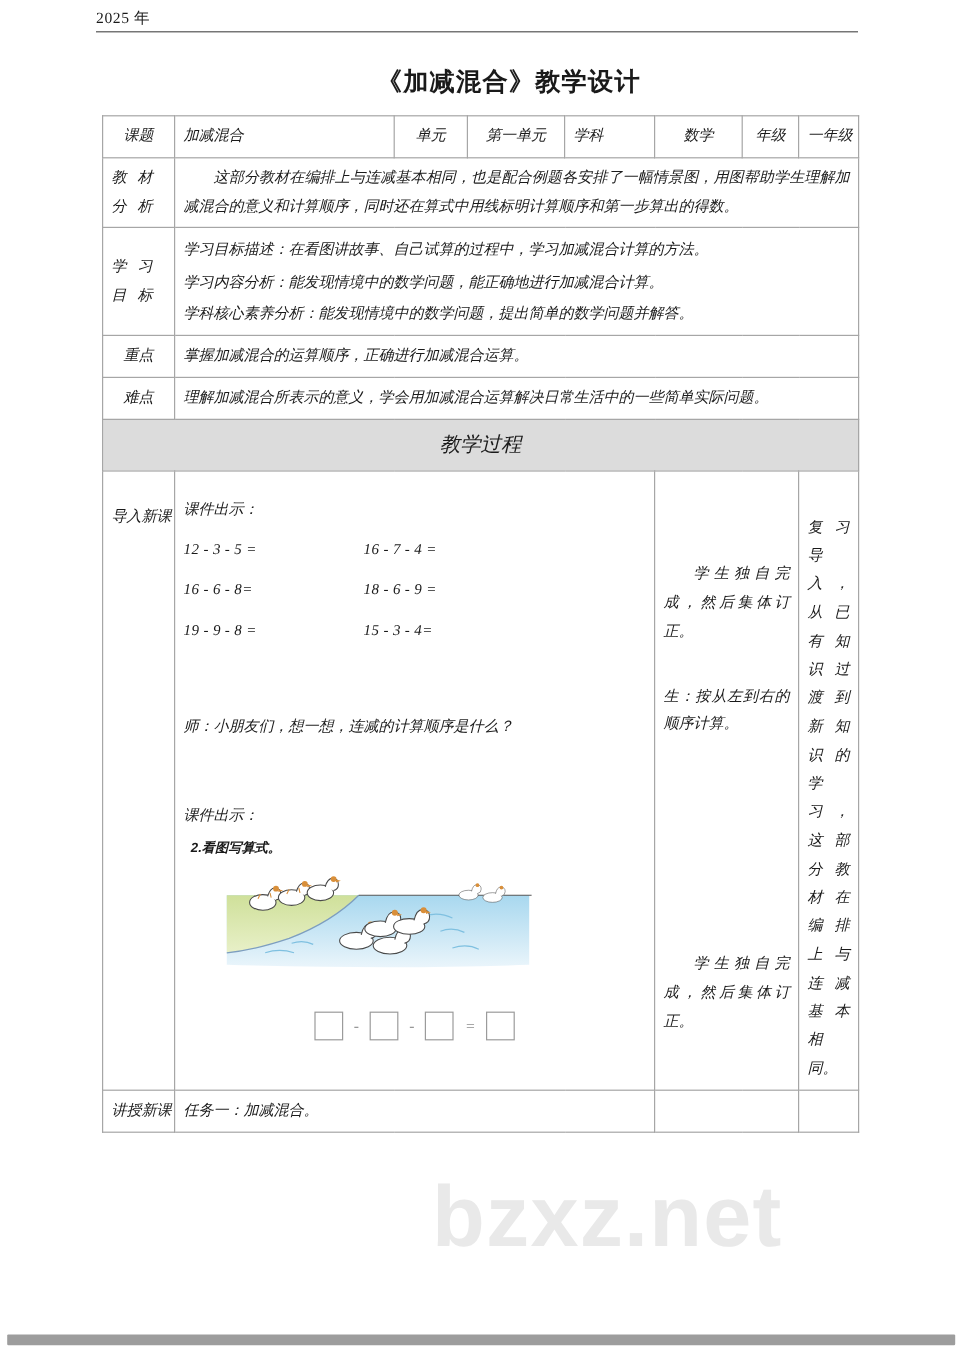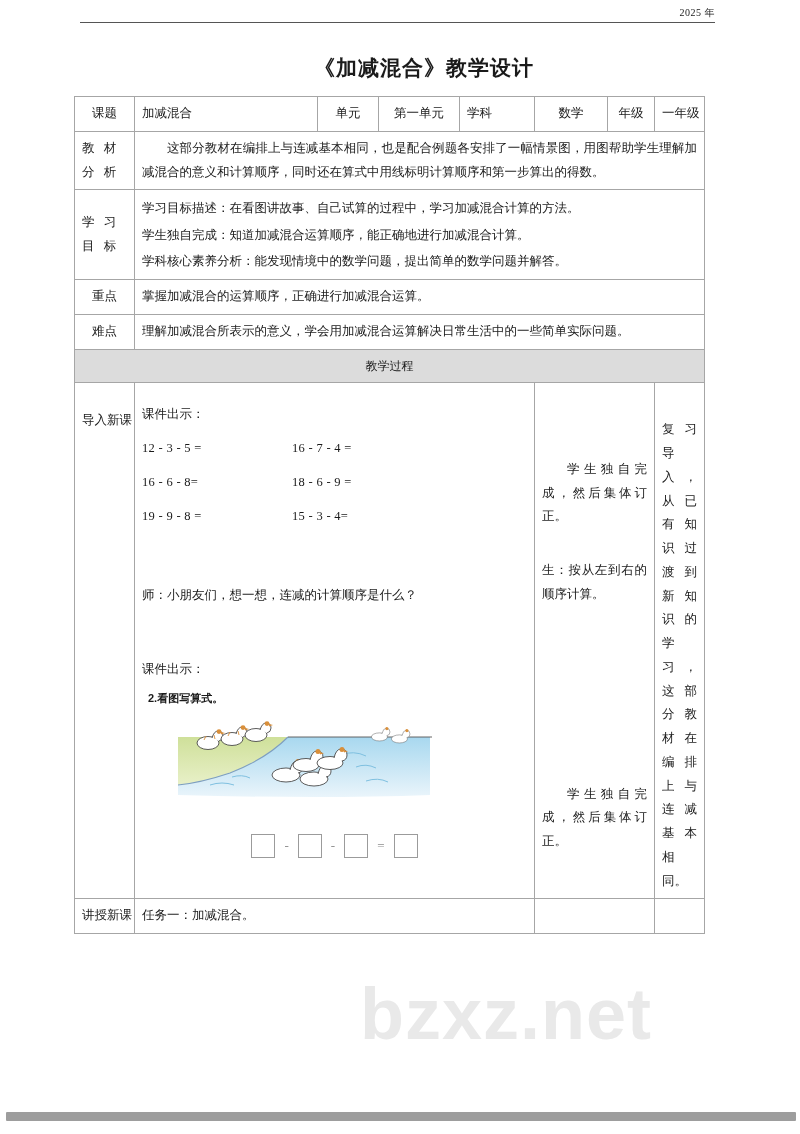--- a/index.html
+++ b/index.html
@@ -24,69 +24,70 @@
     background: #fff;
     overflow: hidden;
   }
 
   
   .doc-header {
     position: absolute;
     left: 80px;
     top: 6px;
     width: 635px;
-    text-align: right;
+    text-align: left;
     border-bottom: 1.5px solid #555;
     padding-bottom: 2px;
-    font-size: 10px;
+    font-size: 13px;
     letter-spacing: .5px;
   }
   .doc-header .year { font-family: "Liberation Serif", serif; }
 
   
   .doc-title {
     position: absolute;
     left: 0;
     top: 54px;
     width: 800px;
     text-align: center;
     font-size: 21px;
     font-weight: bold;
     letter-spacing: 1px;
     padding-left: 24px;
   }
 
   
   table.sheet {
     position: absolute;
-    left: 74px;
+    left: 85px;
     top: 96px;
     width: 630px;
     border-collapse: collapse;
     table-layout: fixed;
     font-size: 12.5px;
+    font-style: italic;
   }
   table.sheet td {
     border: 1px solid #a6a6a6;
     padding: 5px 7px;
     vertical-align: middle;
     line-height: 1.9;
   }
   .c-lbl { text-align: center; white-space: nowrap; }
   .lbl-spread {
     letter-spacing: 3px;
     line-height: 2.3;
   }
   .indent { text-indent: 2em; }
   .just { text-align: justify; }
 
   .proc-head {
     background: #dcdcdc;
     text-align: center;
-    font-size: 12px;
+    font-size: 17px;
     padding: 6px 0;
   }
   .col-head { text-align: center; }
 
   .tight-line { line-height: 2.1; }
 
   
   .ta-cell { vertical-align: top; padding-top: 10px; }
   .ta-line { margin: 0 0 4px 0; }
   .eq-row {
@@ -223,21 +224,21 @@
       <td colspan="7" class="indent just">这部分教材在编排上与连减基本相同，也是配合例题各安排了一幅情景图，用图帮助学生理解加减混合的意义和计算顺序，同时还在算式中用线标明计算顺序和第一步算出的得数。</td>
     </tr>
 
     <tr>
       <td class="lbl-spread">
         <div>学 习</div>
         <div>目 标</div>
       </td>
       <td colspan="7">
         <div class="tight-line">学习目标描述：在看图讲故事、自己试算的过程中，学习加减混合计算的方法。</div>
-        <div class="tight-line">学生独自完成：知道加减混合运算顺序，能正确地进行加减混合计算。</div>
+        <div class="tight-line">学习内容分析：能发现情境中的数学问题，能正确地进行加减混合计算。</div>
         <div class="tight-line">学科核心素养分析：能发现情境中的数学问题，提出简单的数学问题并解答。</div>
       </td>
     </tr>
 
     <tr>
       <td class="c-lbl">重点</td>
       <td colspan="7">掌握加减混合的运算顺序，正确进行加减混合运算。</td>
     </tr>
 
     <tr>

